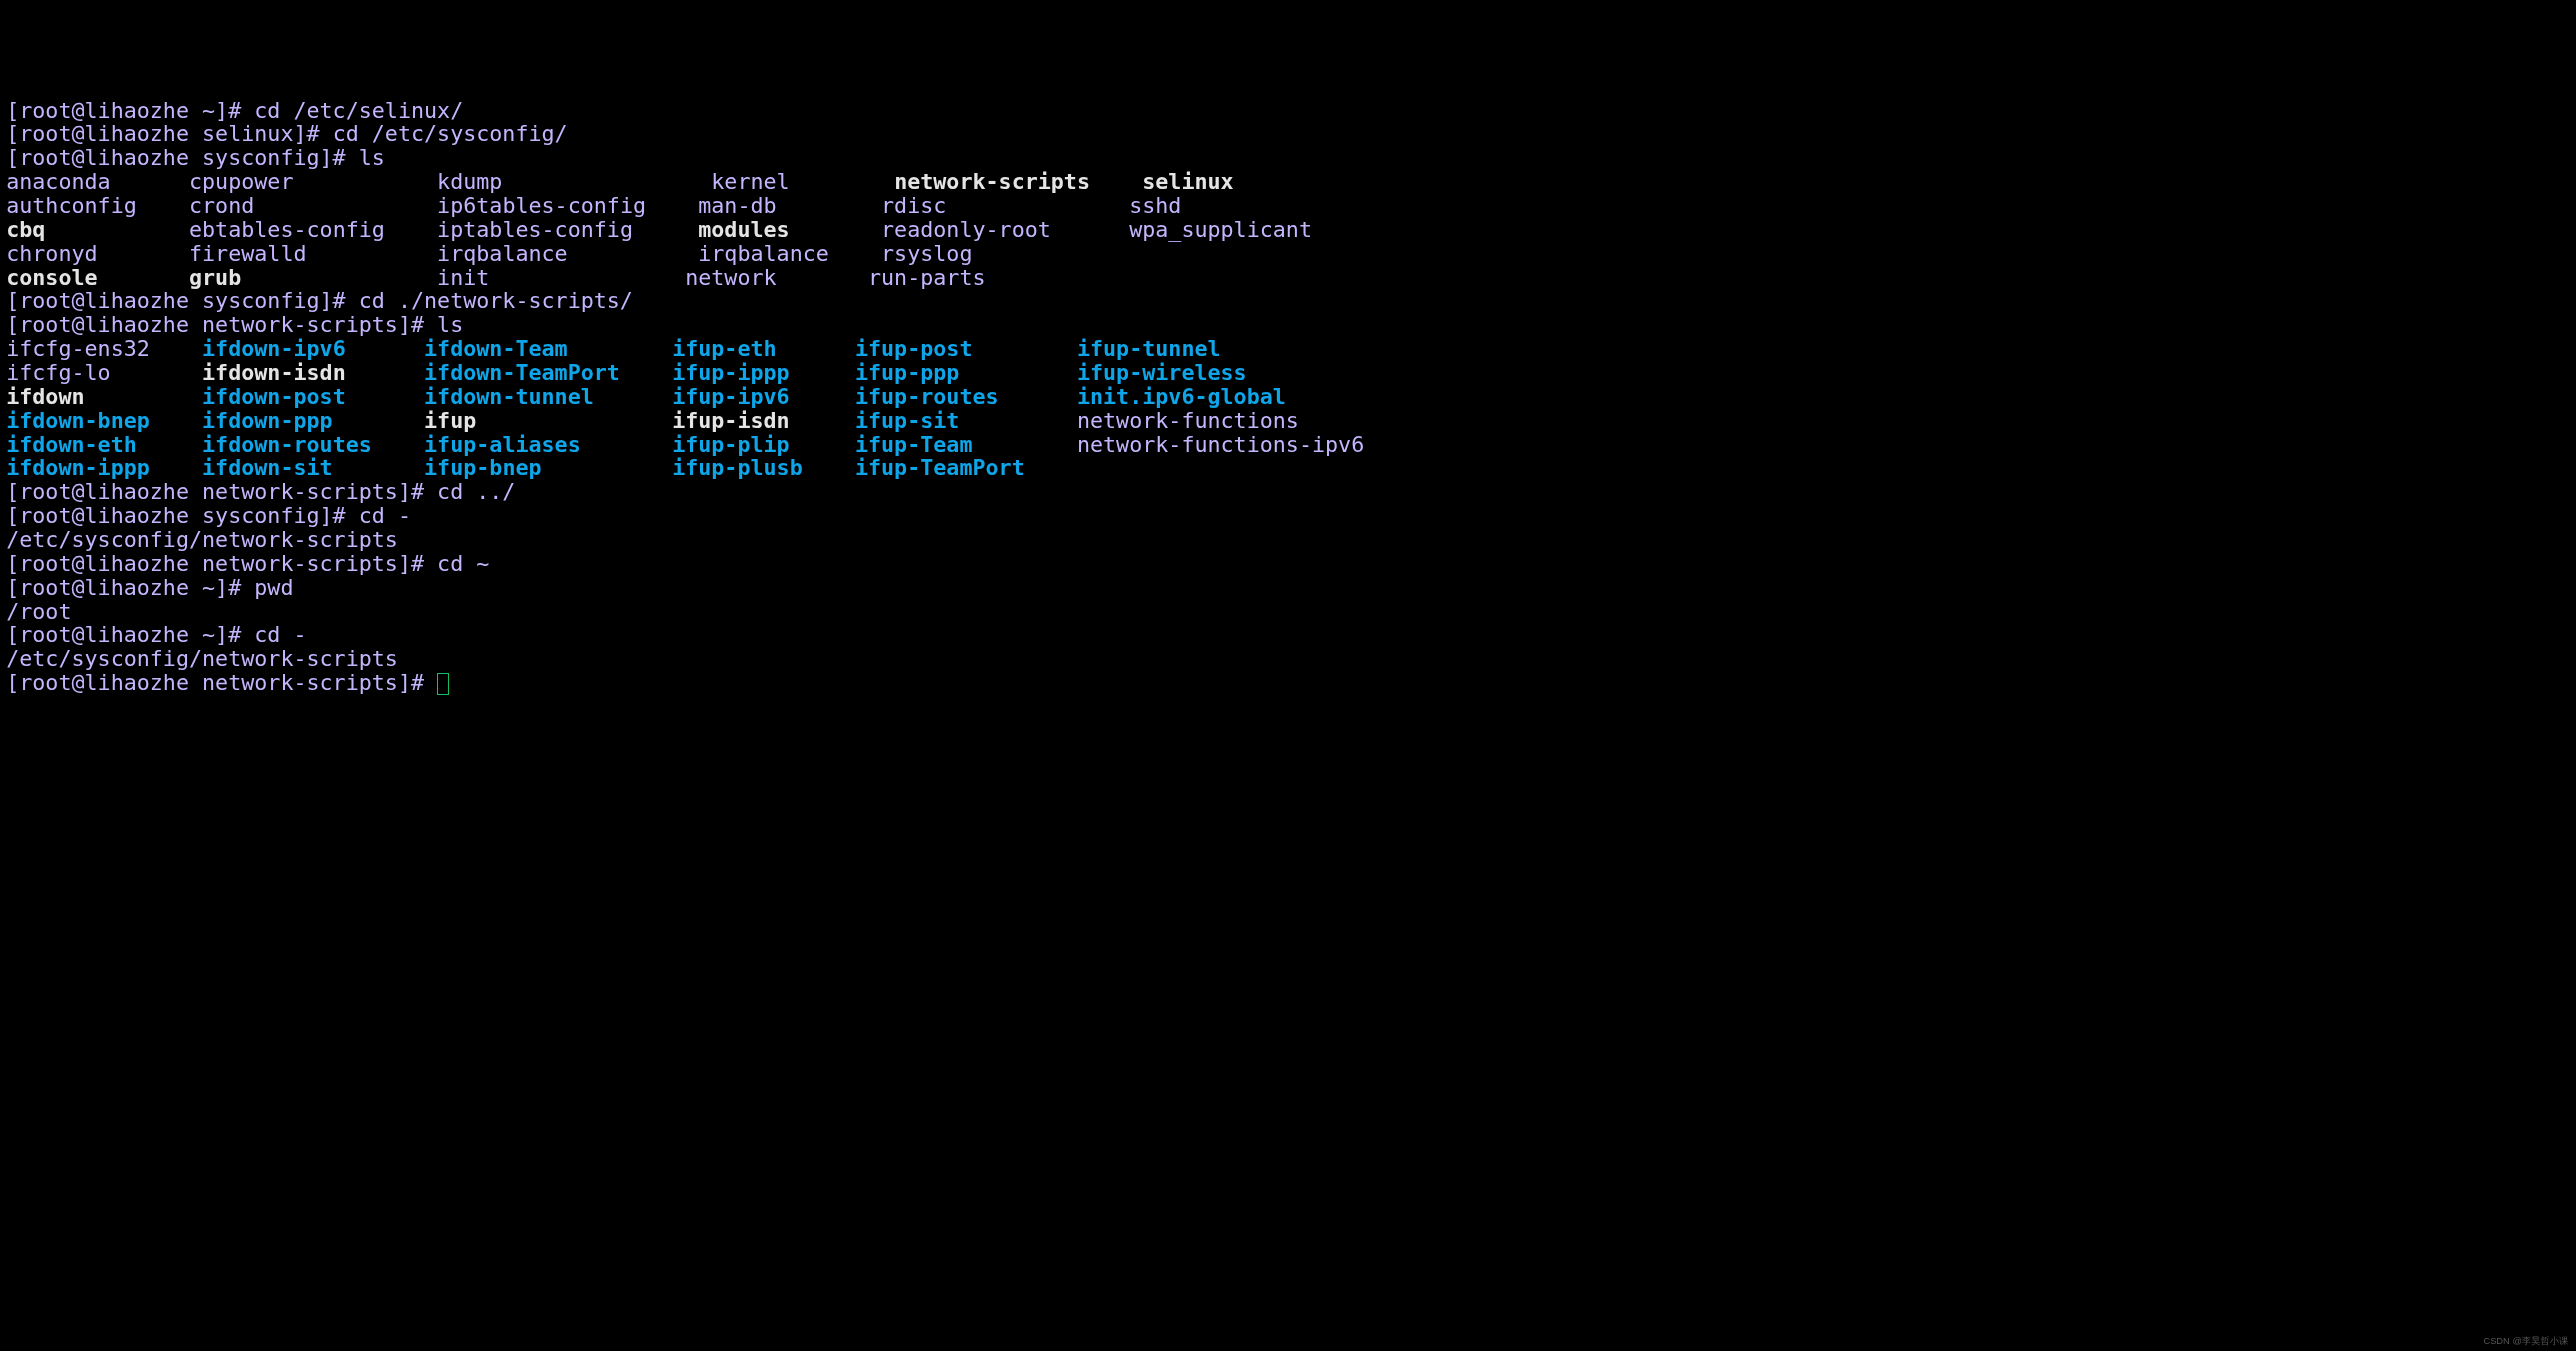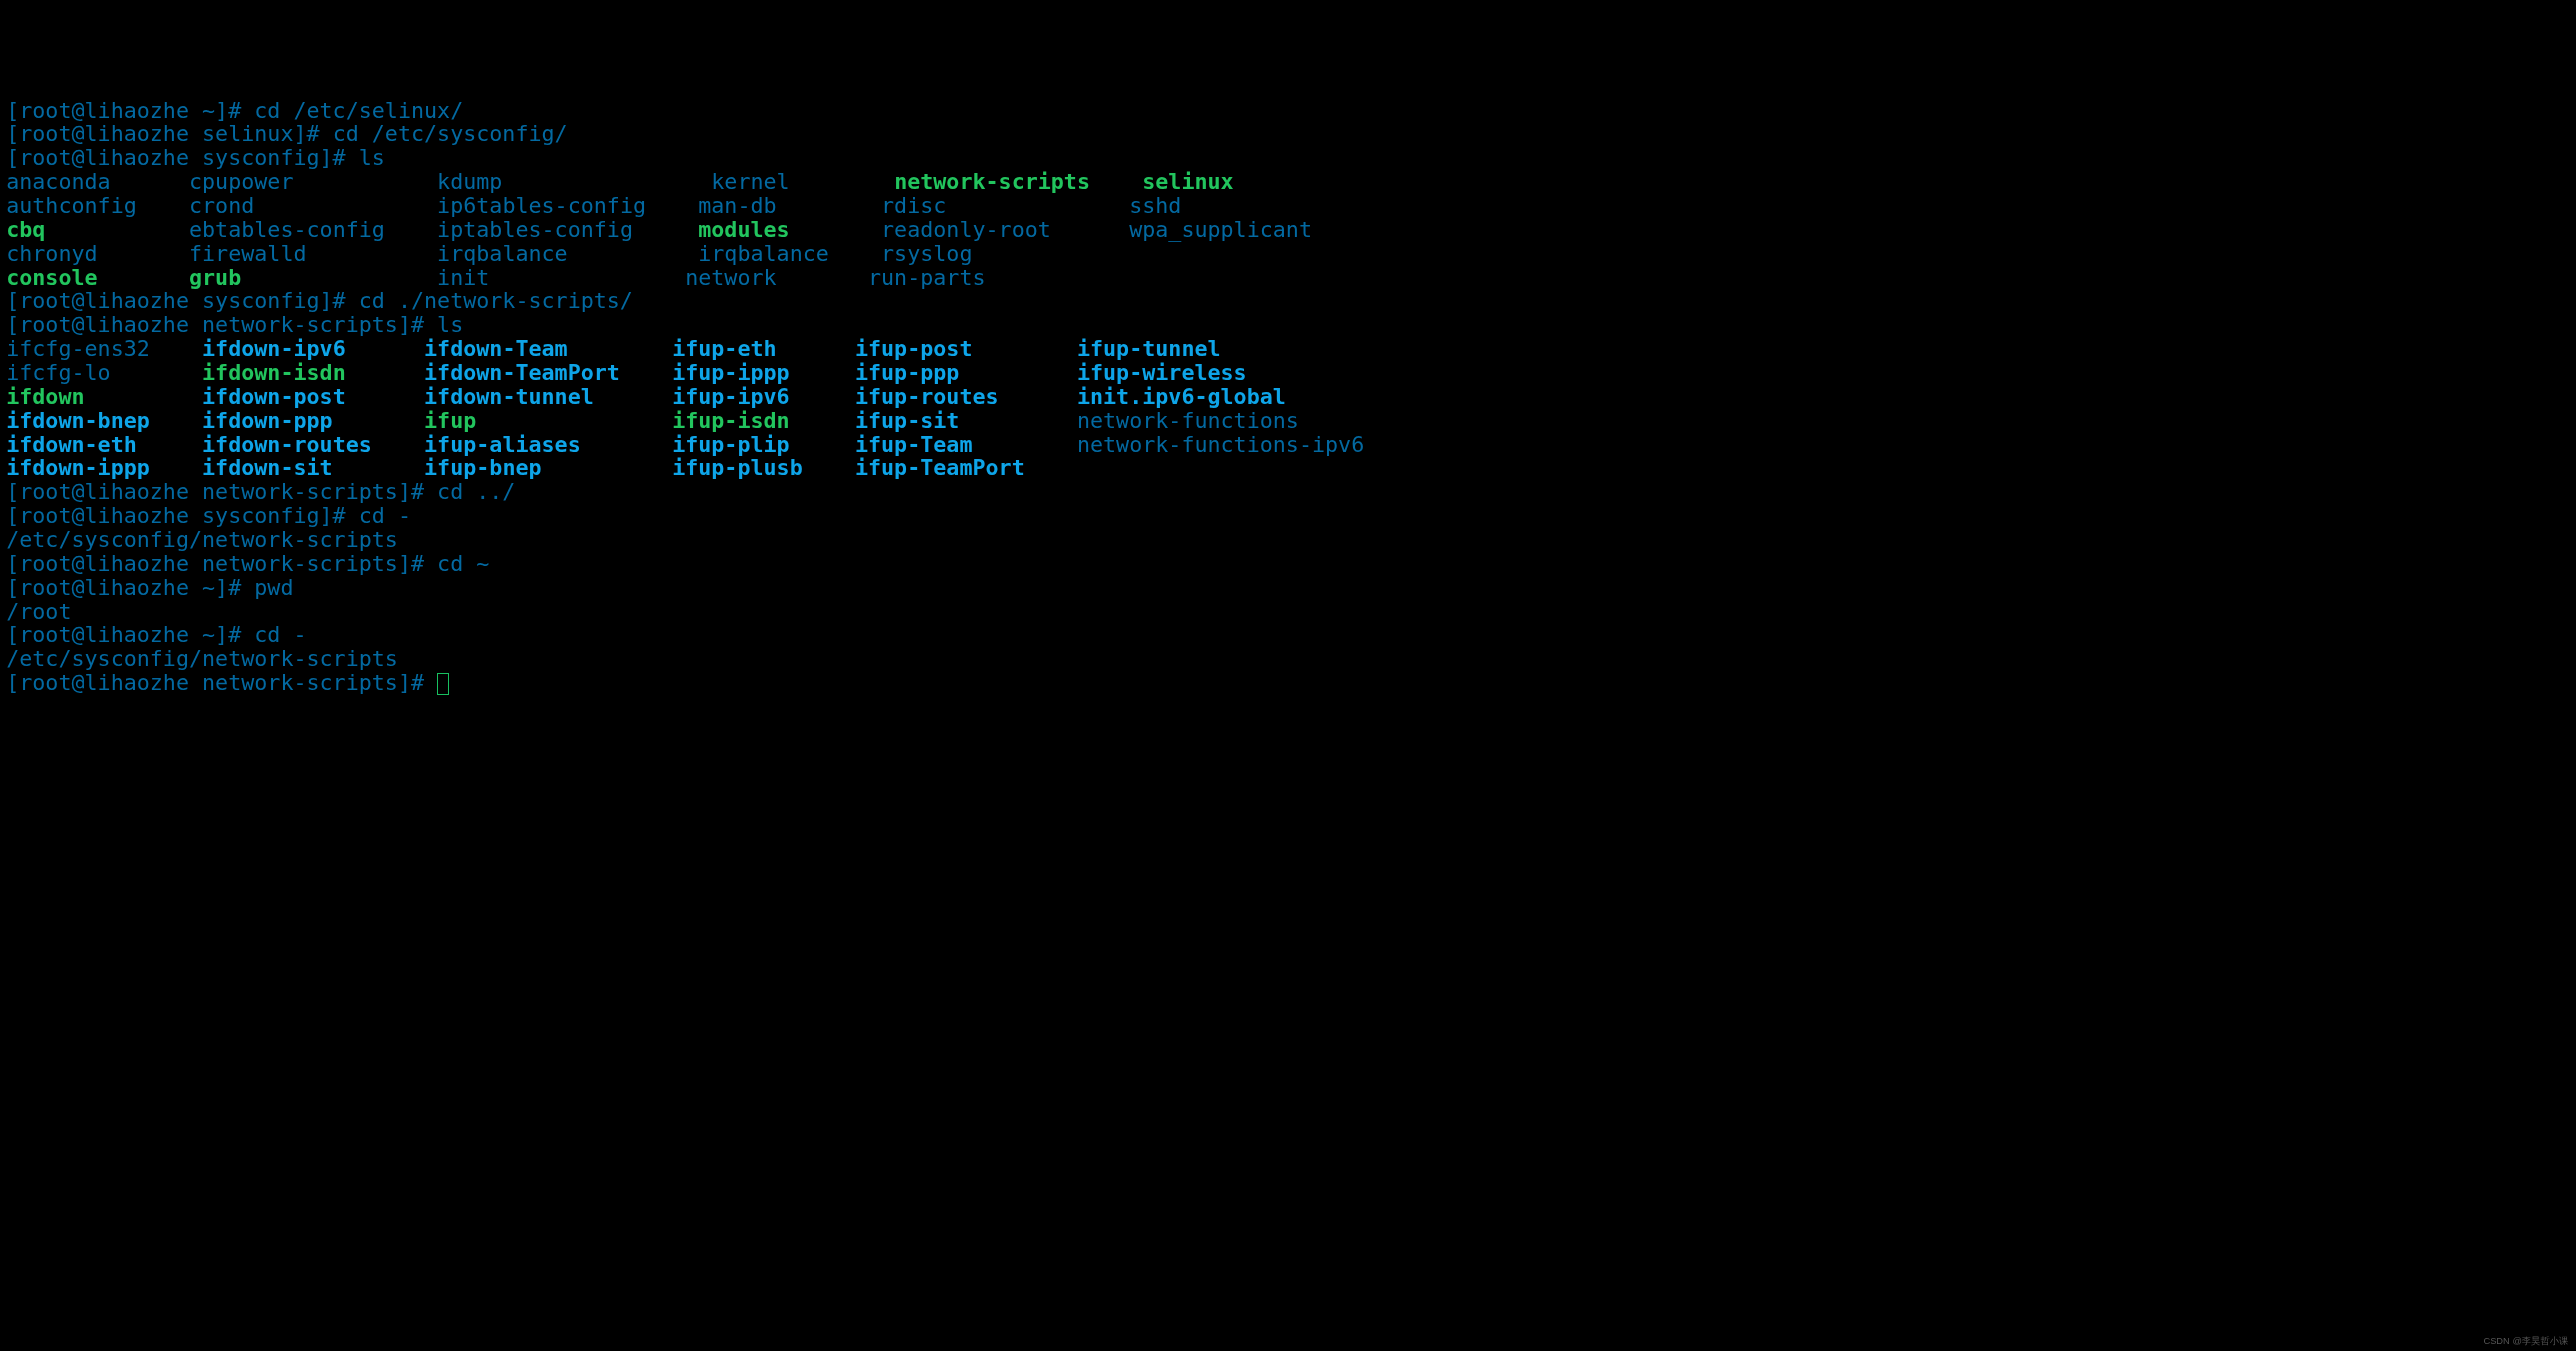--- a/index.html
+++ b/index.html
@@ -5,22 +5,22 @@
   body {
     background: #000;
     color: #e8e8e8;
     font-family: "Menlo", "Consolas", "DejaVu Sans Mono", monospace;
     font-size: 21.7px;
     line-height: 1.1;
     margin: 0;
     padding: 3.1px 6.2px;
     white-space: pre;
   }
-  .w  { color: #0369a1; }
-  .c  { color: #22c55e; font-weight: 600; margin-top: 44px; }   
+  .w  { color: #c4b5fd; }
+  .c  { color: #e5e5e5; font-weight: 600; margin-top: 44px; }   
   .g  { color: #0ea5e9; font-weight: 600; }   
   .cursor {
     display: inline-block;
     width: 0.55em;
     height: 1em;
     border: 1.5px solid #18c060;
     box-sizing: border-box;
     vertical-align: text-bottom;
   }
   .watermark {

